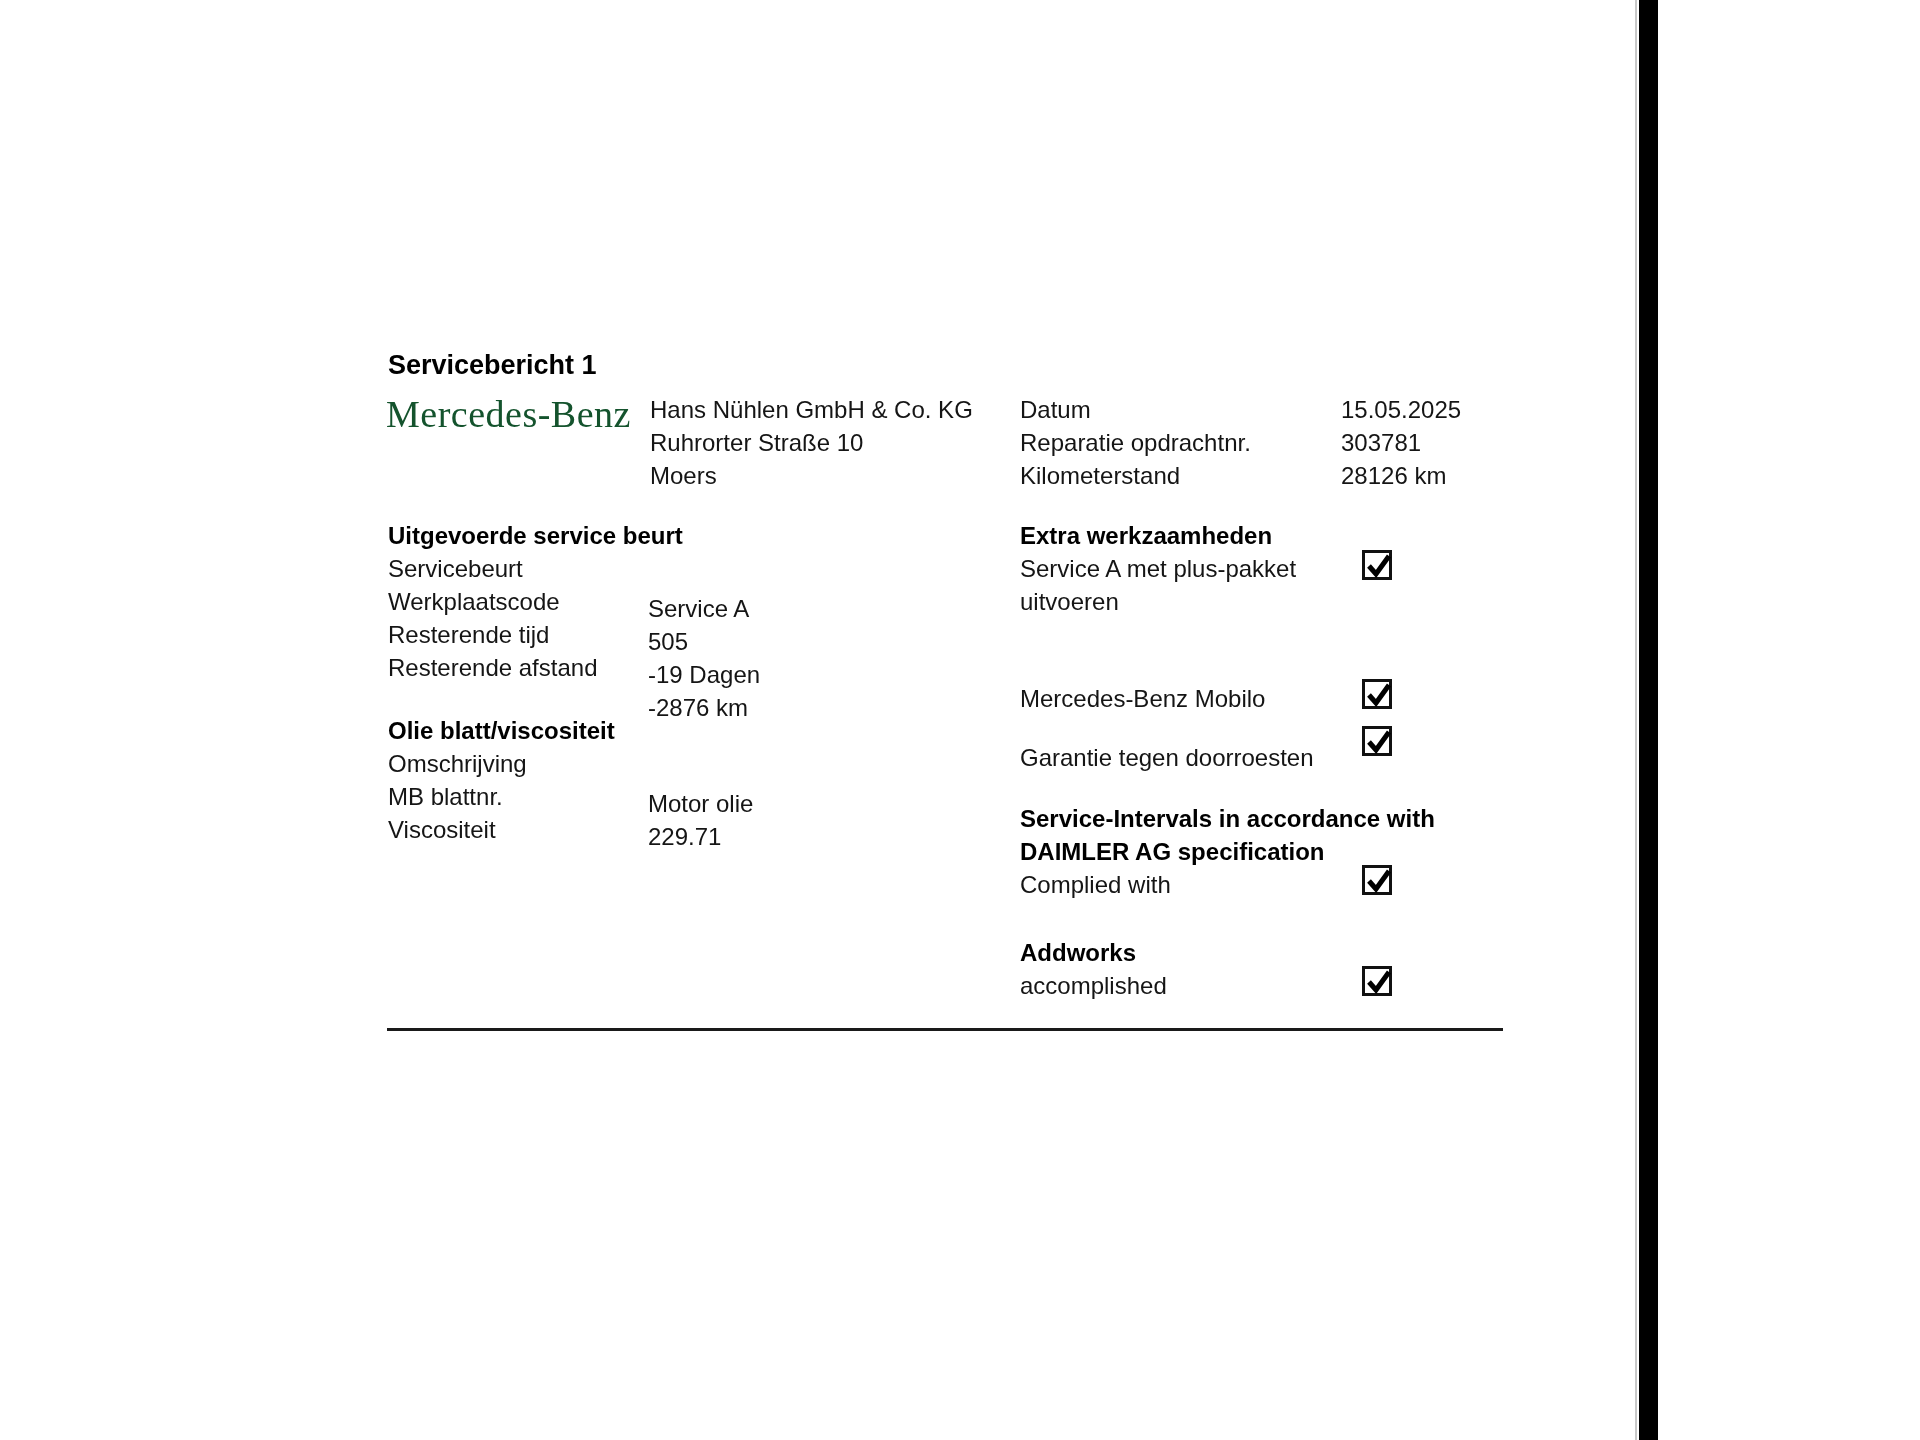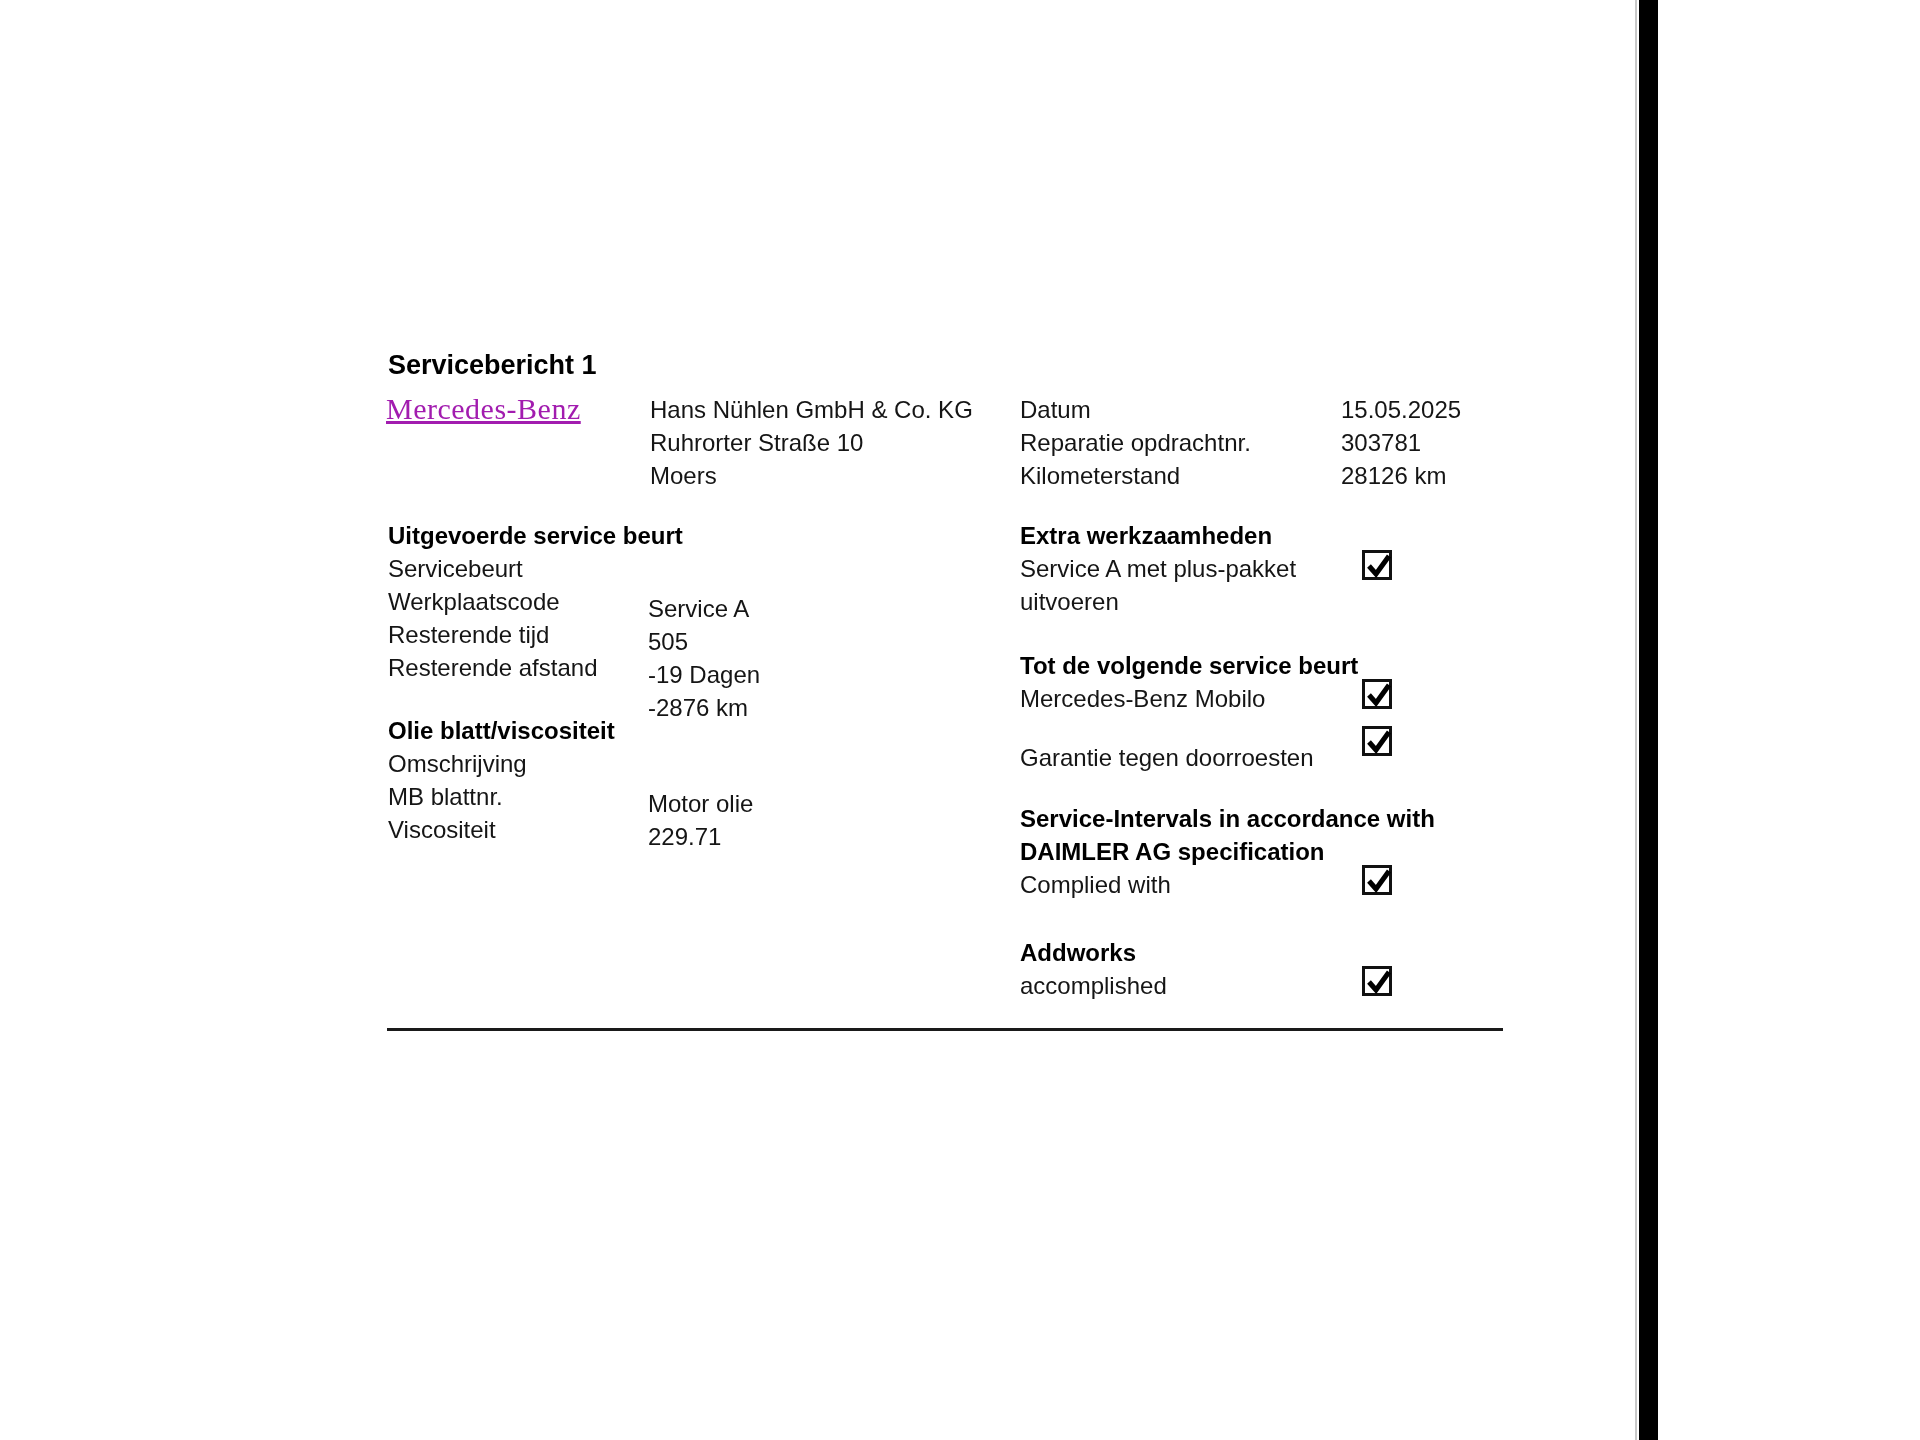--- a/index.html
+++ b/index.html
@@ -11,25 +11,24 @@
     overflow: hidden;
     font-family: "Liberation Sans", sans-serif;
     color: #151515;
   }
   .abs { position: absolute; }
   .t   { font-size: 24px; line-height: 33px; color: #151515; white-space: nowrap; }
   .b   { font-weight: bold; color: #000000; }
   .title { font-size: 27px; font-weight: bold; color: #000000; white-space: nowrap; }
   .brand {
     font-family: "Liberation Serif", serif;
-    font-size: 30px;
-    color: #a21caf;
+    font-size: 38px;
+    color: #14532d;
     letter-spacing: 0.5px;
     white-space: nowrap;
-    text-decoration: underline;
   }
   
   .kv { position: absolute; height: 33px; }
   .kv .k { position: absolute; left: 0; }
   .kv-l .v { position: absolute; left: 260px; margin-top: 40px; }
   .kv-r .v { position: absolute; left: 285px; margin-left: 36px; }
   
   .wrapblock { white-space: normal; line-height: 33px; }
   
   .checkbox {
@@ -109,21 +108,20 @@
 
   <div class="abs t b" style="left:1020px; top:519px;">Extra werkzaamheden</div>
 
   <div class="abs t wrapblock" style="left:1020px; top:552px; width:330px; white-space:normal;">Service A met plus-pakket uitvoeren</div>
   <span class="checkbox" style="left:1362px; top:550px;">
     <svg width="28" height="28" viewBox="0 0 28 28">
       <polyline points="4,15 11,23 24,5" fill="none" stroke="#000000" stroke-width="5"></polyline>
     </svg>
   </span>
 
-  <div class="abs t b" style="left:1020px; top:649px;">Tot de volgende service beurt</div>
 
   <div class="abs t" style="left:1020px; top:682px;">Mercedes-Benz Mobilo</div>
   <span class="checkbox" style="left:1362px; top:679px;">
     <svg width="28" height="28" viewBox="0 0 28 28">
       <polyline points="4,15 11,23 24,5" fill="none" stroke="#000000" stroke-width="5"></polyline>
     </svg>
   </span>
 
   <div class="abs t" style="left:1020px; top:729px;margin-top:12px;">Garantie tegen doorroesten</div>
   <span class="checkbox" style="left:1362px; top:726px;">

